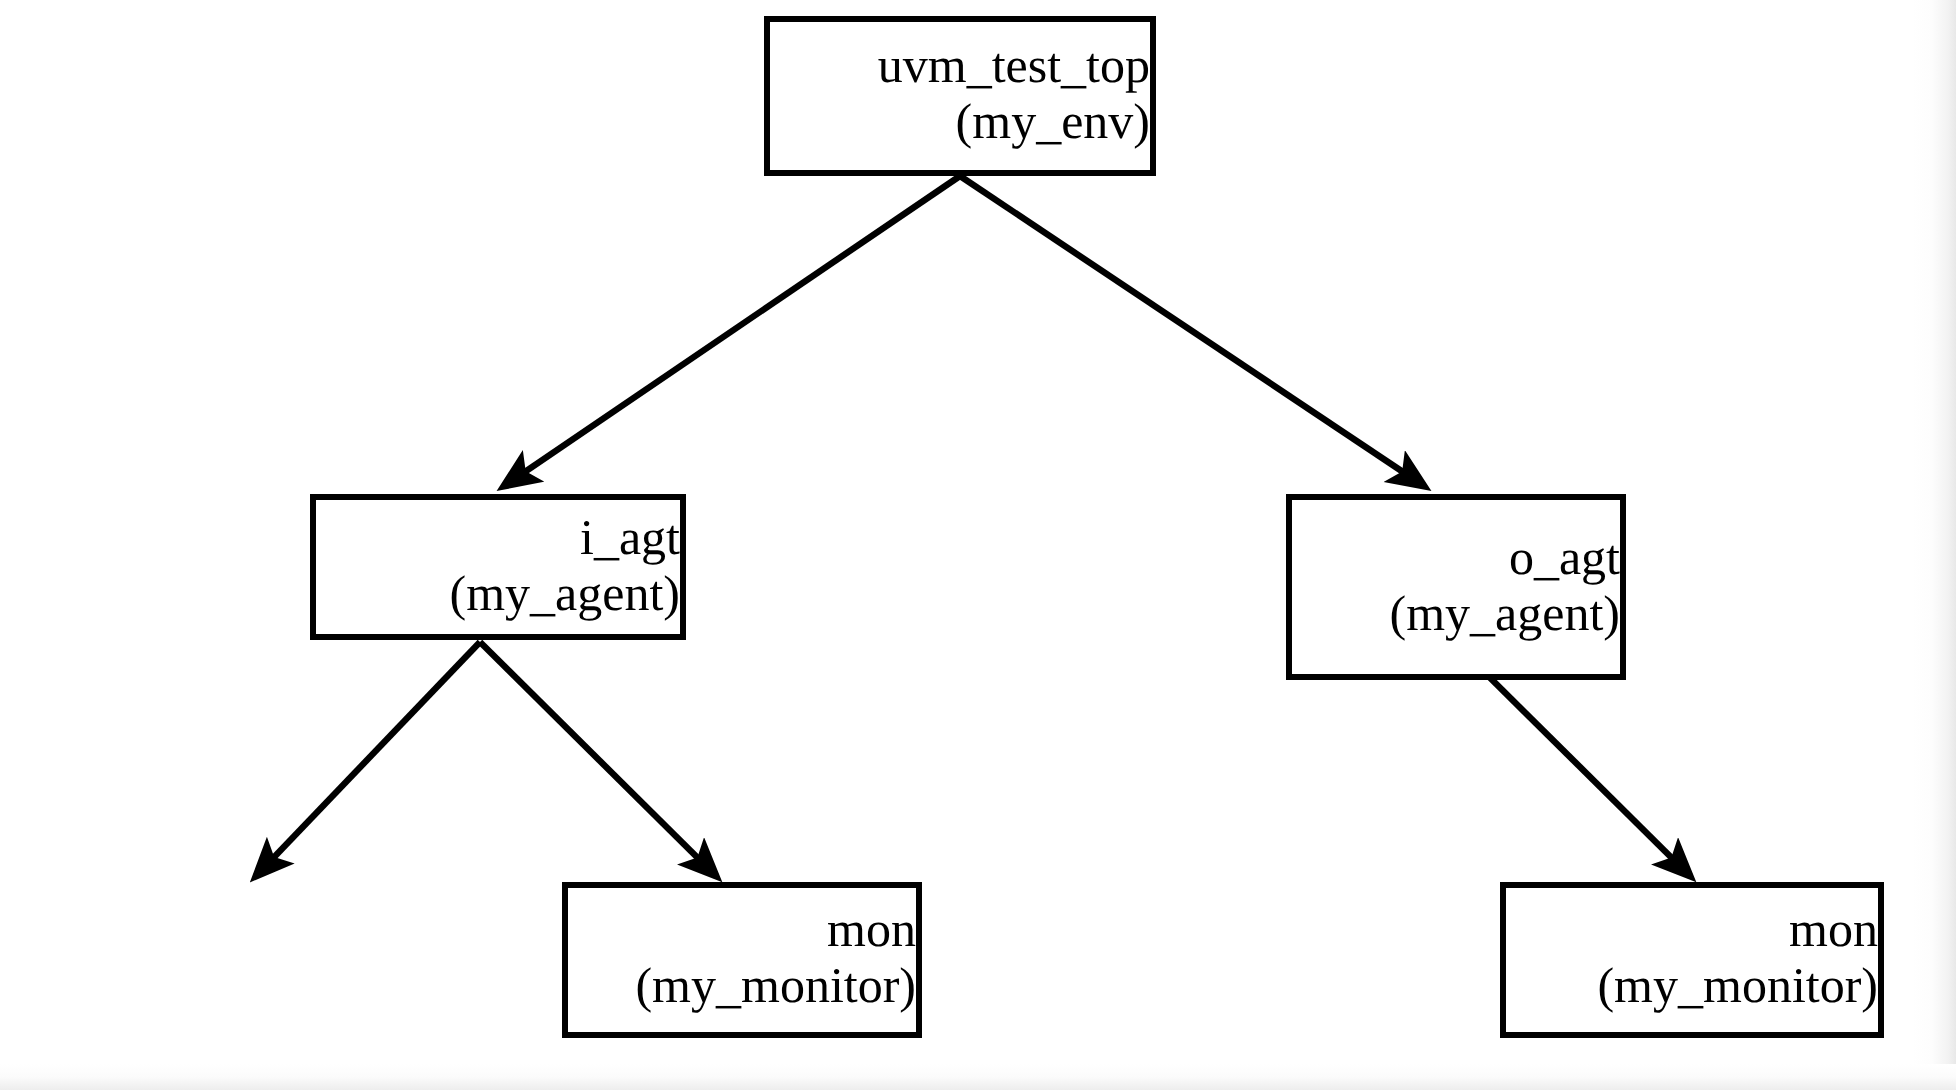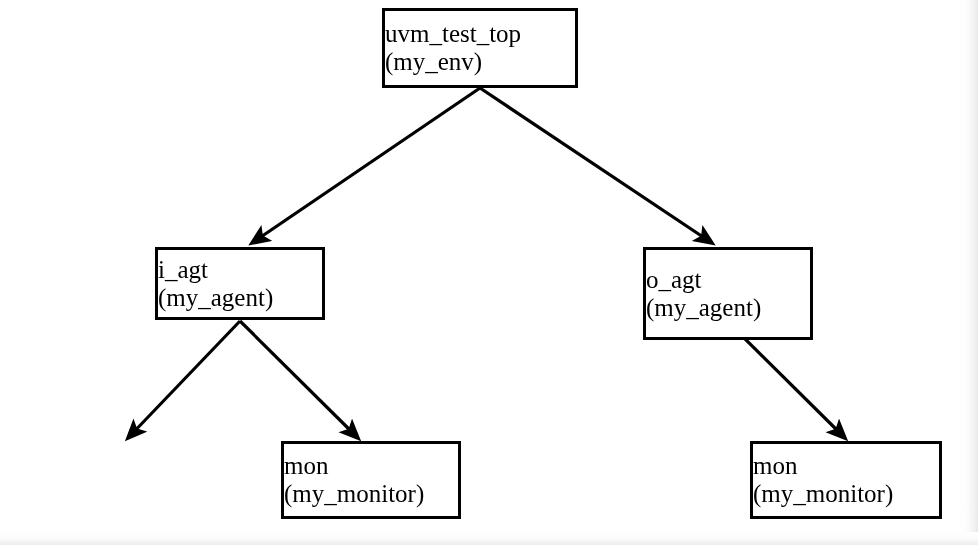--- a/index.html
+++ b/index.html
@@ -42,21 +42,21 @@
     width: 978px;
     height: 545px;
   }
   .node-box {
     position: absolute;
     box-sizing: border-box;
     background: #ffffff;
     border: 3px solid #000000;
     display: flex;
     flex-direction: column;
-    align-items: flex-start;
+    align-items: flex-end;
     justify-content: center;
     line-height: 1.12;
     color: #000000;
     text-align: center;
     white-space: nowrap;
   }
   .node-line {
     display: block;
   }
   .node-line-top {
@@ -87,21 +87,21 @@
     <line x1="240" y1="321" x2="358" y2="438" stroke="#000000" stroke-width="3.2" marker-end="url(#arrowhead)"></line>
 
     <line x1="727" y1="321" x2="845" y2="438" stroke="#000000" stroke-width="3.2" marker-end="url(#arrowhead)"></line>
   </svg>
 
   <div class="node-box" style="left:382px; top:8px; width:196px; height:80px;">
     <span class="node-line node-line-top">uvm_test_top</span>
     <span class="node-line node-line-sub">(my_env)</span>
   </div>
 
-  <div class="node-box" style="left:155px; top:247px; width:170px; height:73px;">
+  <div class="node-box" style="left:155px; top:247px; width:188px; height:73px;">
     <span class="node-line node-line-top">i_agt</span>
     <span class="node-line node-line-sub">(my_agent)</span>
   </div>
 
   <div class="node-box" style="left:643px; top:247px; width:170px; height:93px;">
     <span class="node-line node-line-top">o_agt</span>
     <span class="node-line node-line-sub">(my_agent)</span>
   </div>
 
 

